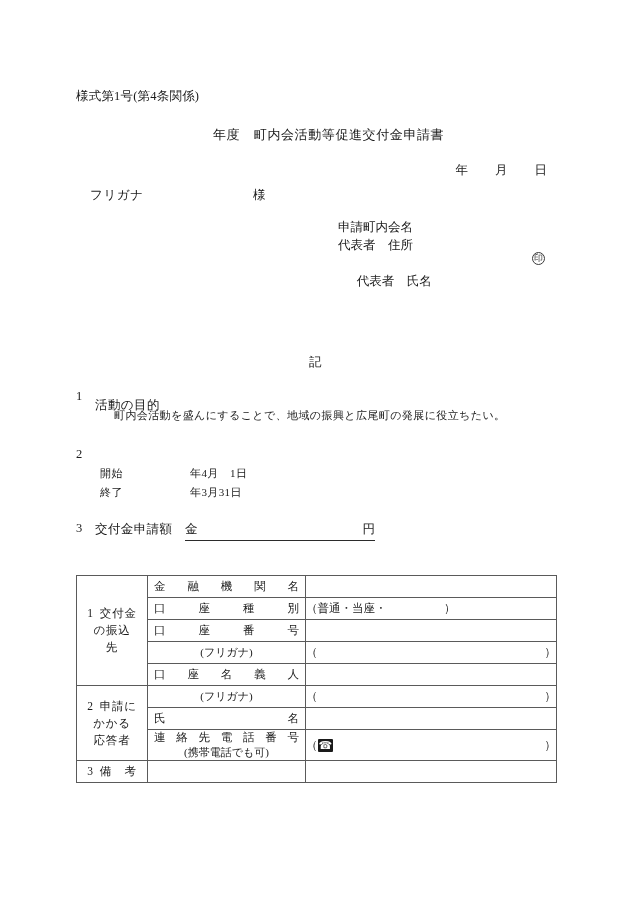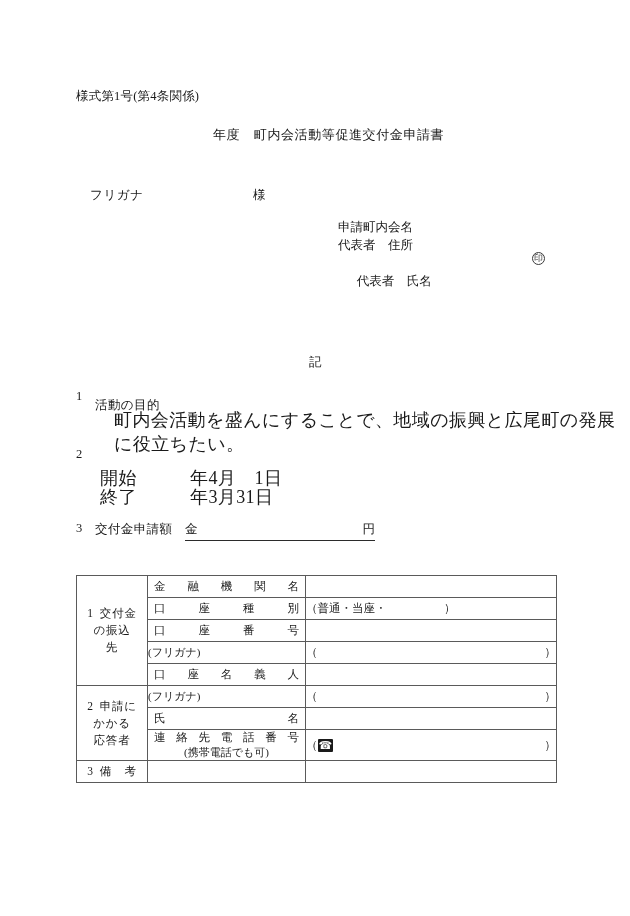--- a/index.html
+++ b/index.html
@@ -64,21 +64,21 @@
     line-height: 21px;
     text-align: justify;
     text-indent: 13px;
   }
 
   .kiroku { left: 309px; top: 348px; font-size: 12.5px; }
 
   
   .item-num  { position: absolute; font-size: 12.5px; }
   .item-lbl  { position: absolute; font-size: 12.5px; letter-spacing: .4px; }
-  .item-body { position: absolute; font-size: 18px; letter-spacing: .4px; font-family: Liberation Serif, serif; }
+  .item-body { position: absolute; font-size: 11px; letter-spacing: .4px; font-family: Liberation Serif, serif; }
 
   .i1-num  { left: 76px;  top: 389px; }
   .i1-lbl  { left: 95px;  top: 389px; margin-top: 8px; }
   .i1-body { left: 114px; top: 408px; }
 
   .i2-num  { left: 76px;  top: 447px; }
   .i2-lbl  { left: 95px;  top: 447px; }
   .i2-r1a  { left: 100px; top: 466px; }
   .i2-r1b  { left: 190px; top: 466px; }
   .i2-r2a  { left: 100px; top: 485px; }
@@ -126,21 +126,21 @@
   }
   .grp-label .n { margin-right: 6px; }
 
   
   .spread {
     display: flex;
     justify-content: space-between;
     padding: 0 6px;
     letter-spacing: 0;
   }
-  .centered { }
+  .centered { text-align: center; }
   .sub { font-size: 11px; }
 
   .val-cell { padding: 0 6px; }
   .paren-wide { display: flex; justify-content: space-between; }
 
   .tel-glyph {
     font-family: "DejaVu Sans", sans-serif;
     font-size: 11px;
     background: #1a1a1a;
     color: #ffffff;
@@ -154,20 +154,23 @@
 </style>
 </head>
 <body>
 
 <div class="page">
 
   <div class="abs form-no">様式第1号(第4条関係)</div>
 
   <div class="abs doc-title">年度　町内会活動等促進交付金申請書</div>
 
+  <div class="abs date-line">
+    <span>年</span><span class="sp"></span><span>月</span><span class="sp"></span><span>日</span>
+  </div>
 
   <div class="abs addressee">フリガナ</div>
   <div class="abs addressee-hon">様</div>
 
   <div class="applicant-block">
     <div class="row">申請町内会名</div>
     <div class="row">代表者　住所</div>
     <div class="row">
       <span>代表者　氏名</span>
       <span class="seal">印</span>

